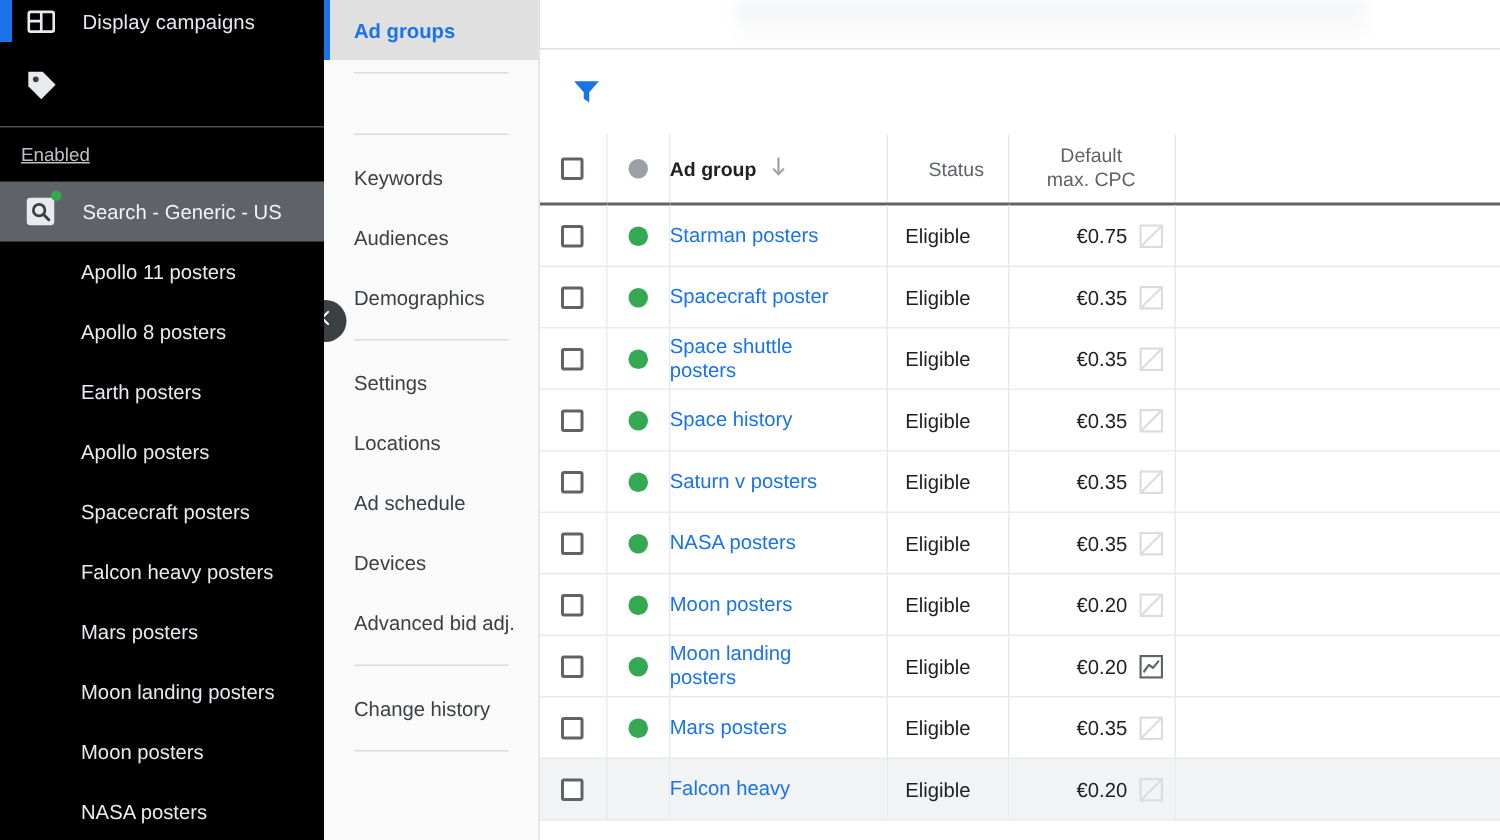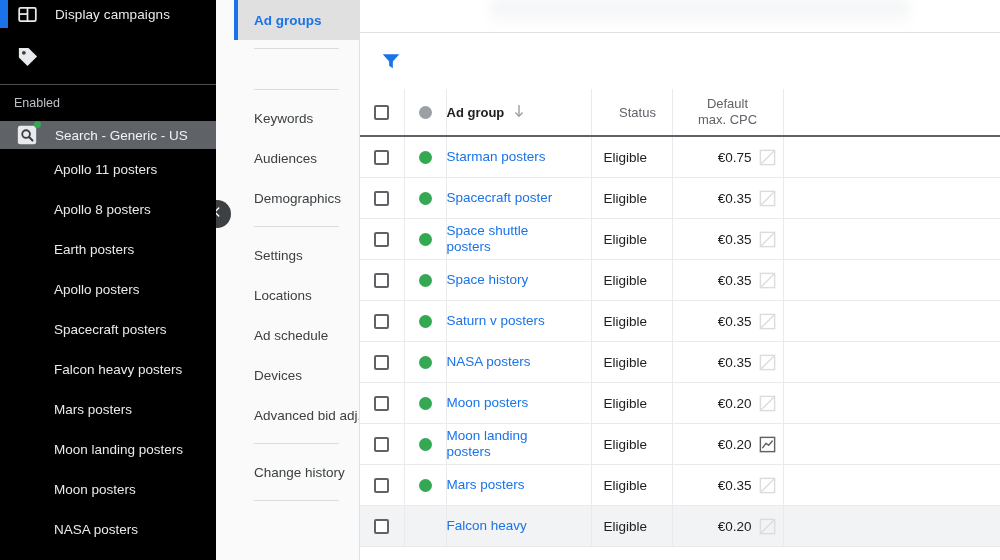--- a/index.html
+++ b/index.html
@@ -71,23 +71,24 @@
     margin: 0;
   }
   .sb-group-label {
     height: 36px;
     display: flex;
     align-items: center;
     padding-left: 14px;
     color: #bdc1c6;
     font-size: 12.5px;
     box-sizing: border-box;
+    text-decoration: underline;
   }
   .sb-camp {
-    height: 28px;
+    height: 40px;
     display: flex;
     align-items: center;
     padding-left: 14px;
     box-sizing: border-box;
     background: #5f6368;
   }
   .sb-camp .lbl {
     margin-left: 15px;
     color: #f1f3f4;
     font-size: 13.5px;
@@ -116,21 +117,20 @@
   
   .midnav {
     position: relative;
     width: 144px;
     flex: 0 0 144px;
     height: 560px;
     background: #fafafa;
     border-right: 1px solid #e0e0e0;
     box-sizing: border-box;
     overflow: hidden;
-    padding-left: 18px;
   }
   .mn-item {
     height: 40px;
     display: flex;
     align-items: center;
     padding-left: 20px;
     box-sizing: border-box;
     color: #3c4043;
     font-size: 13.5px;
     white-space: nowrap;

